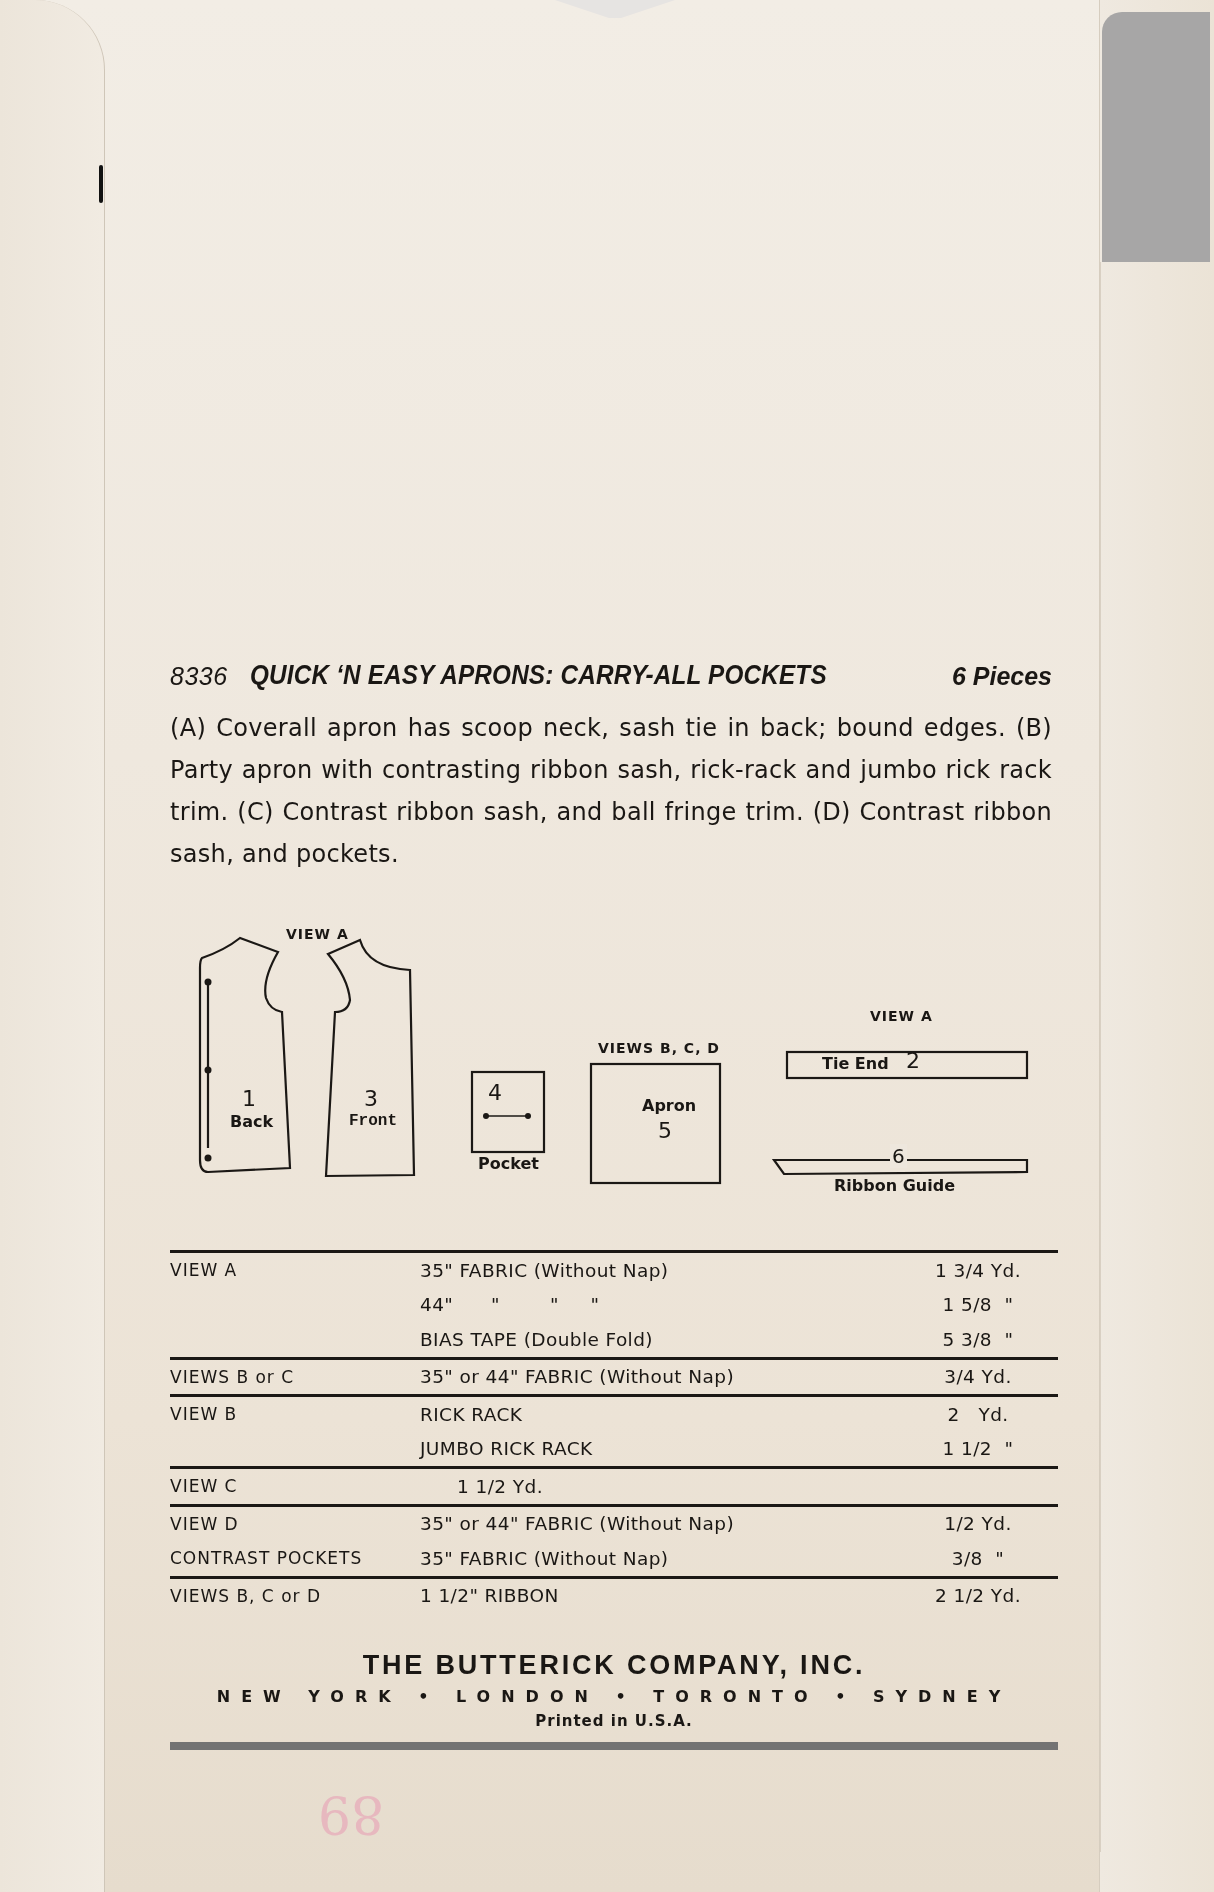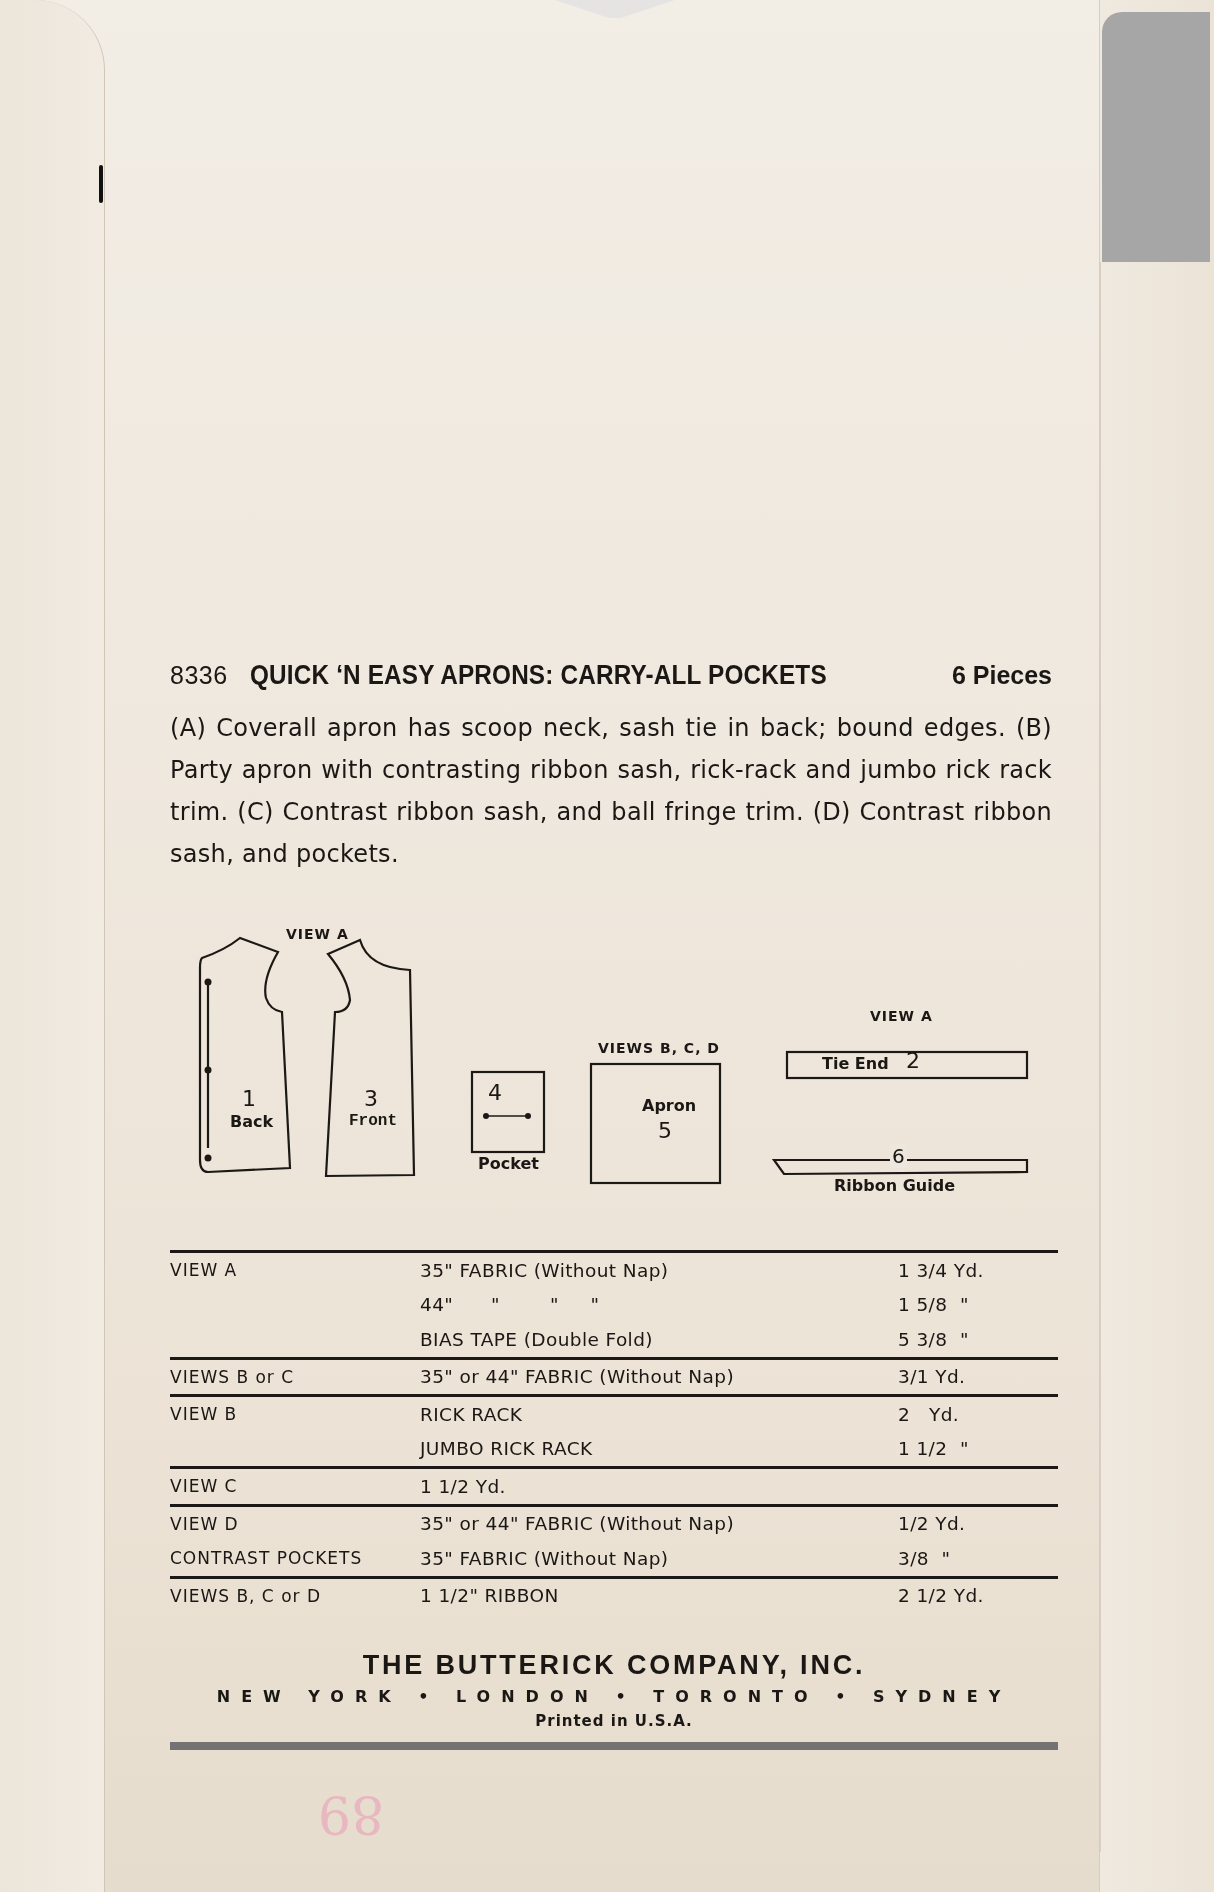--- a/index.html
+++ b/index.html
@@ -27,39 +27,39 @@
     background:#a7a6a6; border-top-left-radius:20px;
   }
   .top-notch {
     position:absolute; left:555px; top:0; width:120px; height:18px;
     background:#e6e4e2; clip-path:polygon(0 0,100% 0,55% 100%,45% 100%);
   }
   .tick-mark { position:absolute; left:99px; top:165px; width:4px; height:38px; background:#111; border-radius:2px; }
   .fold-line { position:absolute; left:1100px; top:262px; width:1px; height:1590px; background:#d9d0c3; }
 
   .content { position:absolute; left:170px; top:660px; width:882px; }
-  .title-row { display:flex; align-items:center; font-family:"Liberation Sans Narrow","Liberation Sans",sans-serif; font-weight:bold; }
+  .title-row { display:flex; align-items:flex-end; font-family:"Liberation Sans Narrow","Liberation Sans",sans-serif; font-weight:bold;font-style:italic; }
   .pattern-no { font-size:25px; font-weight:normal; margin-right:22px; letter-spacing:0.5px; }
   .pattern-title { font-size:27px; letter-spacing:0.2px; transform:scaleX(0.9); transform-origin:left; white-space:nowrap; }
   .piece-count { font-size:25px; margin-left:auto; white-space:nowrap; }
 
   .desc { margin-top:16px; font-size:24px; line-height:42px; text-align:justify; letter-spacing:0.3px; }
 
   .diagram { position:absolute; left:170px; top:920px; width:880px; height:280px; }
   .diagram svg { position:absolute; left:0; top:0; }
   .lbl { position:absolute; font-size:14px; font-weight:bold; letter-spacing:1px; }
   .pc-num { position:absolute; font-size:22px; }
   .pc-name { position:absolute; font-size:16px; font-weight:bold; }
 
   .yardage { position:absolute; left:170px; top:1250px; width:888px; }
   .ysec { border-top:3px solid #1b1815; }
   .yrow { display:flex; height:34.5px; align-items:center; font-size:18.5px; letter-spacing:0.4px; }
   .yrow .view { width:250px; font-size:17px; letter-spacing:1px; }
   .yrow .mat { flex:1; }
-  .yrow .amt { width:160px; text-align:left; }
+  .yrow .amt { width:160px; text-align:center; }
   .sugg { border-top:3px solid #1b1815; border-bottom:3px solid #1b1815; height:60px; display:flex; align-items:center; font-size:18px; letter-spacing:2px; }
   .sugg b { font-size:23px; font-weight:bold; letter-spacing:0.5px; margin-right:10px; font-family:"Liberation Sans",sans-serif; }
 
   .footer { position:absolute; left:170px; top:1650px; width:888px; text-align:center; border-bottom:8px solid #737373; padding-bottom:12px; }
   .company { font-family:"Liberation Sans",sans-serif; font-weight:bold; font-size:27px; letter-spacing:2.8px; }
   .cities { font-size:16px; font-weight:bold; letter-spacing:11px; margin-top:6px; white-space:nowrap; }
   .printed { font-size:15px; font-weight:bold; margin-top:6px; letter-spacing:1px; }
   .pencil { position:absolute; left:318px; top:1785px; font-size:52px; color:#e7b8bf; transform:rotate(180deg); font-family:"DejaVu Serif",serif; }
 </style>
 </head>
@@ -140,21 +140,21 @@
     <div class="yrow">
       <span class="view"></span>
       <span class="mat">BIAS TAPE (Double Fold)</span>
       <span class="amt" style="white-space:pre;">5 3/8  "</span>
     </div>
   </div>
   <div class="ysec">
     <div class="yrow">
       <span class="view">VIEWS B or C</span>
       <span class="mat">35" or 44" FABRIC (Without Nap)</span>
-      <span class="amt">3/1 Yd.</span>
+      <span class="amt">3/4 Yd.</span>
     </div>
   </div>
   <div class="ysec">
     <div class="yrow">
       <span class="view">VIEW B</span>
       <span class="mat">RICK RACK</span>
       <span class="amt" style="white-space:pre;">2   Yd.</span>
     </div>
     <div class="yrow">
       <span class="view"></span>

